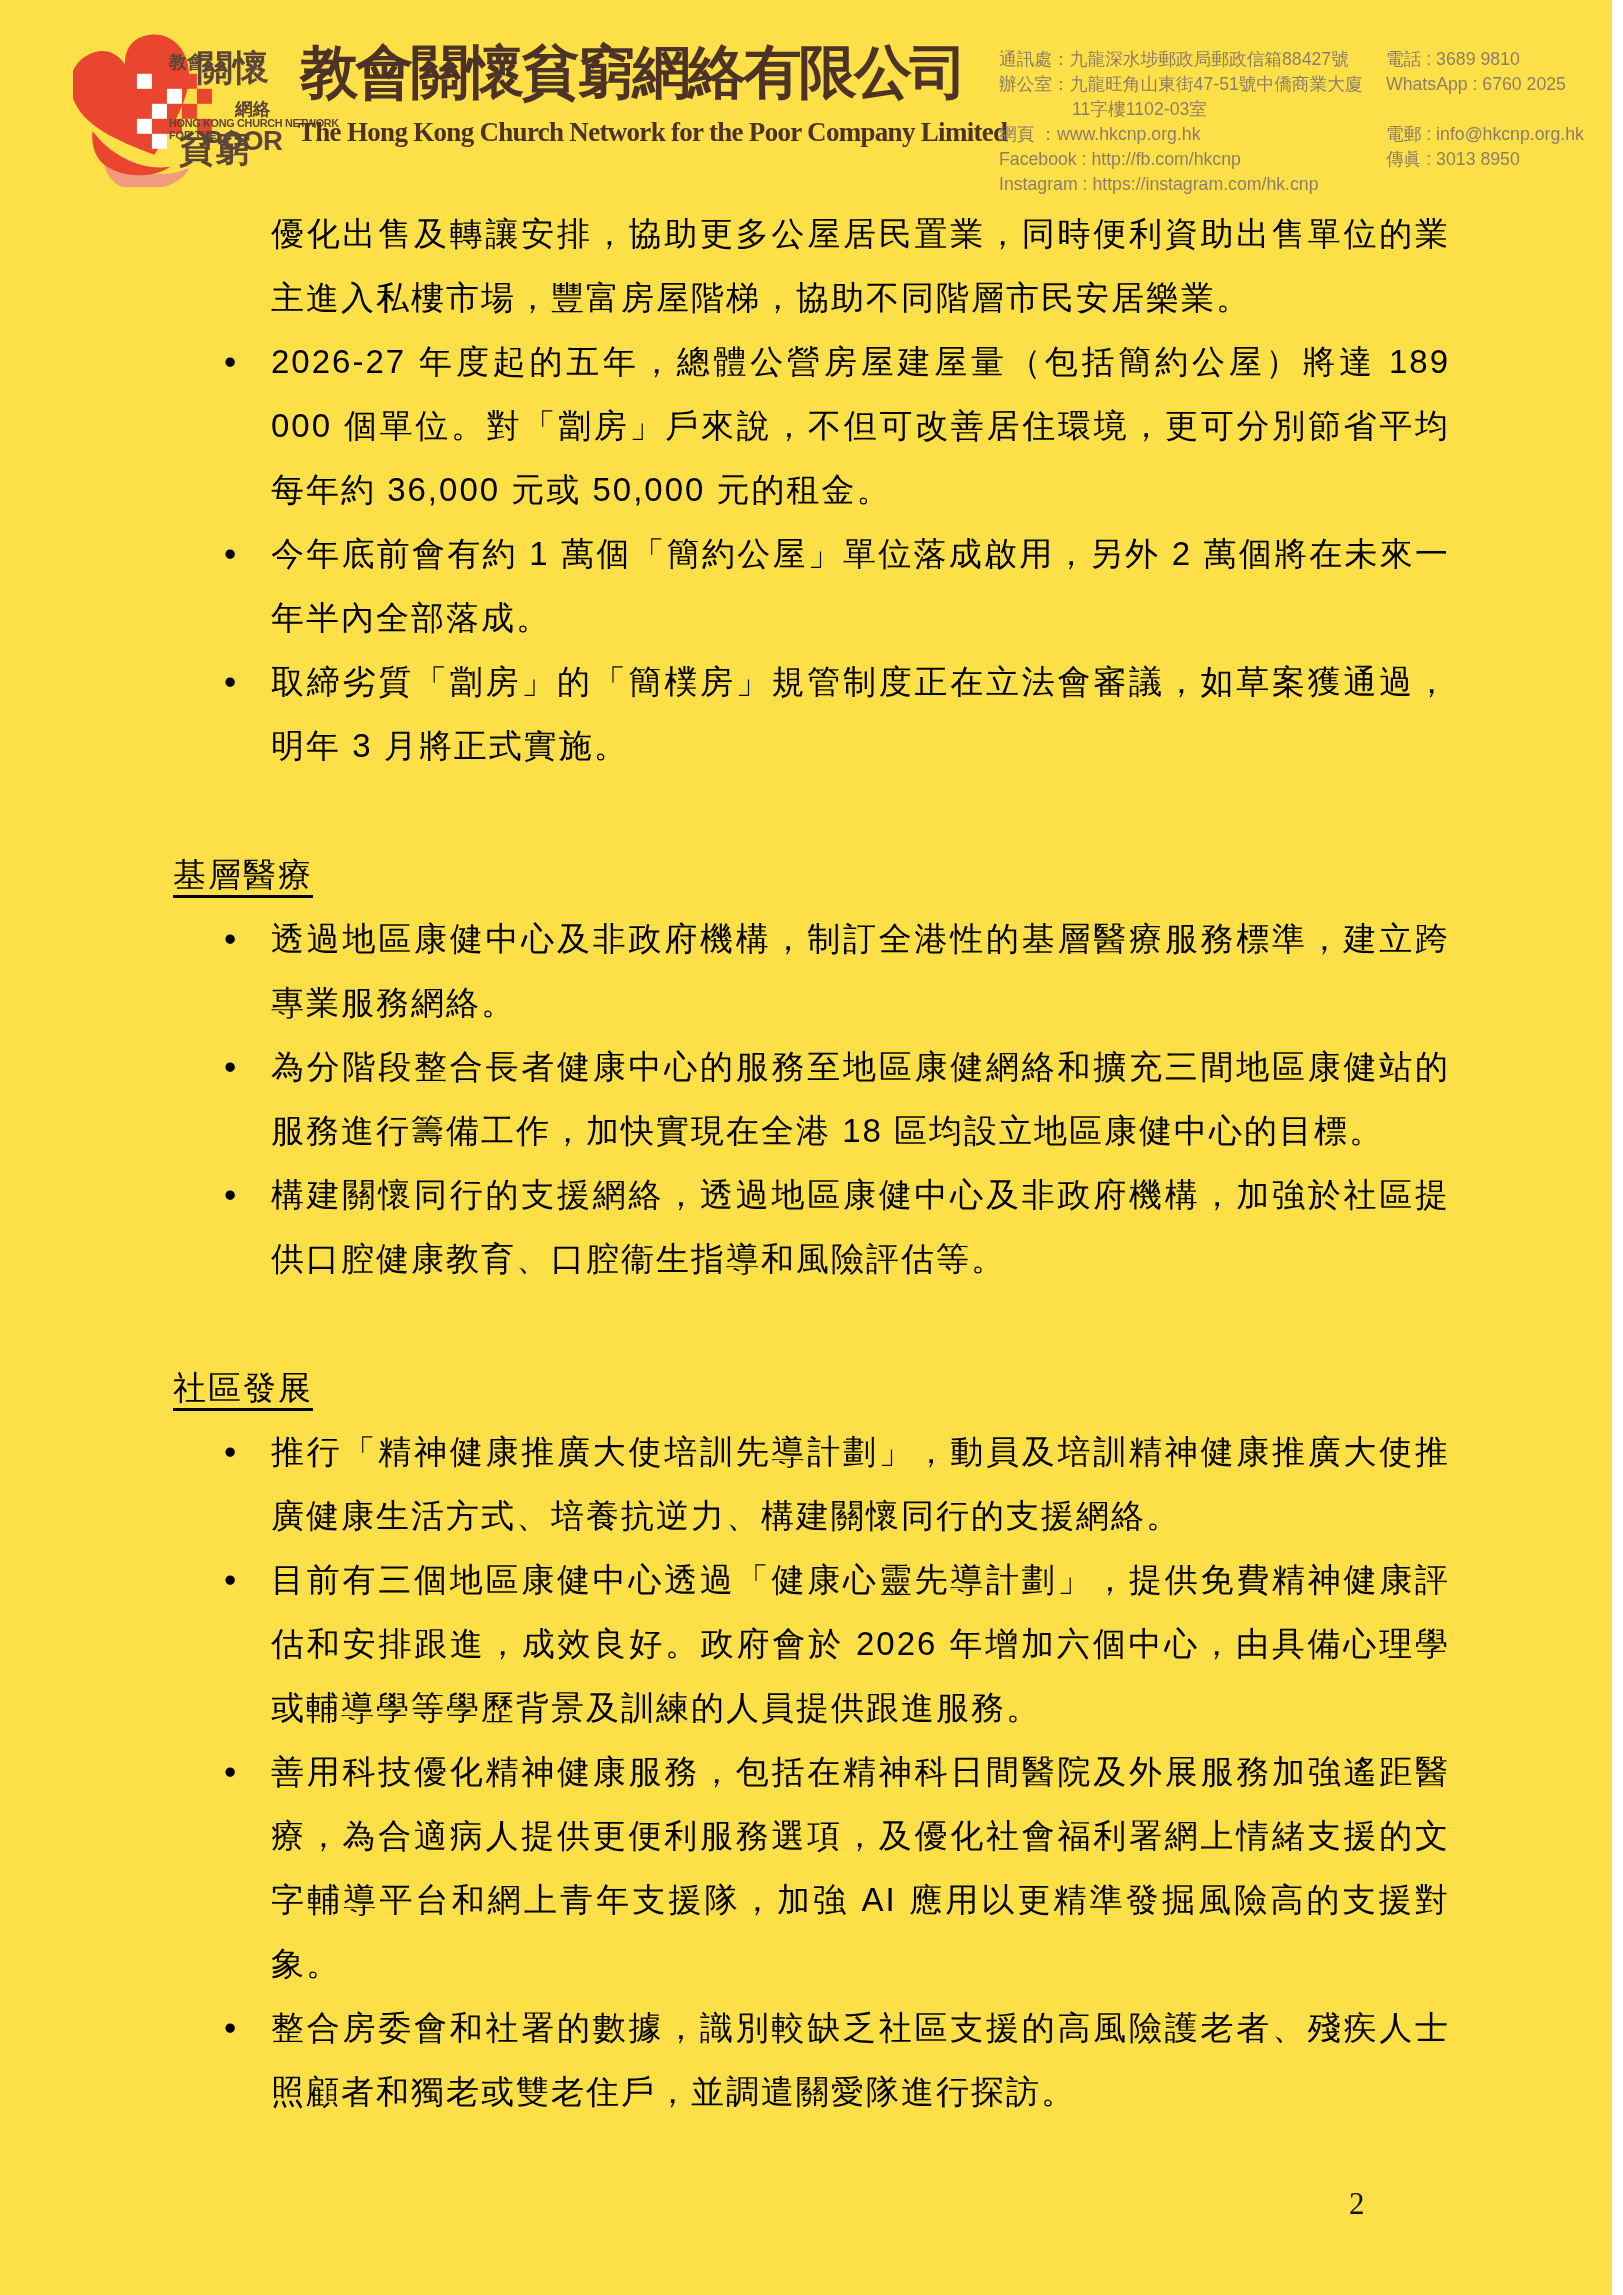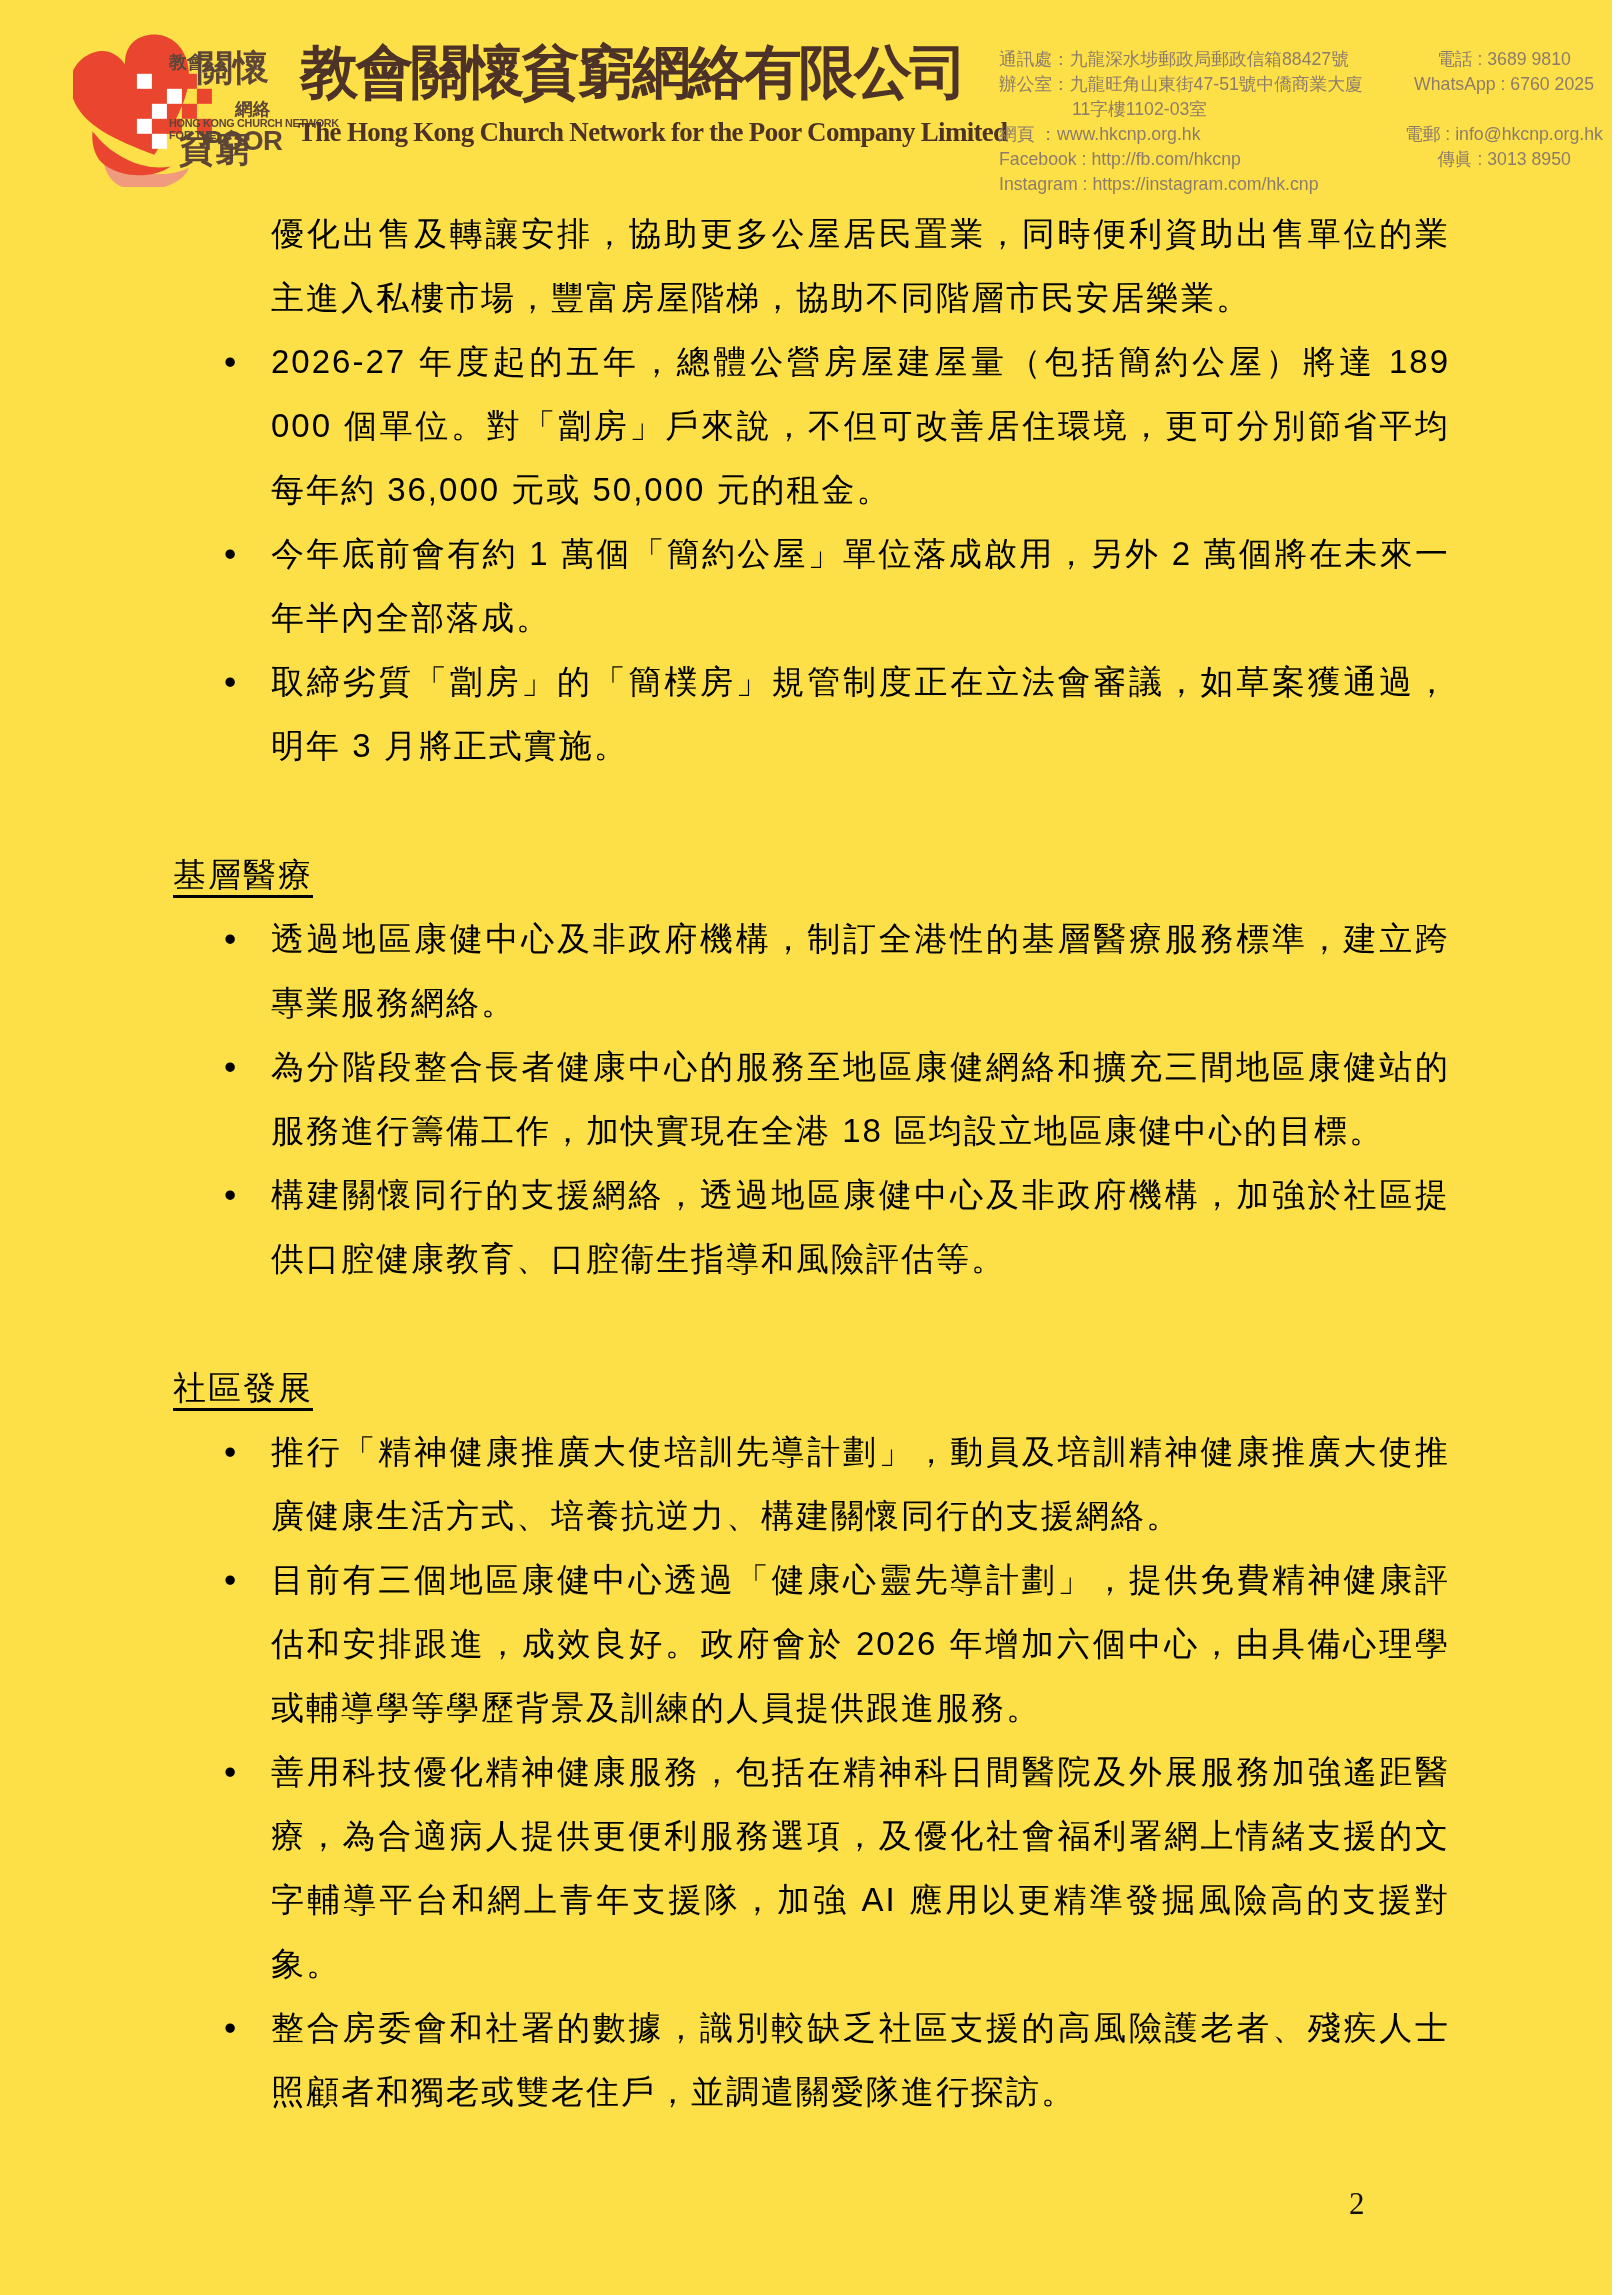--- a/index.html
+++ b/index.html
@@ -40,21 +40,21 @@
     margin:0;font-family:"Liberation Serif", serif;font-weight:700;
     font-size:58px;letter-spacing:-2.6px;line-height:1.2;white-space:nowrap;text-align:right;
   }
   .org-name-en{
     margin-top:9.2px;font-family:"Liberation Serif", serif;font-weight:700;
     font-size:27px;white-space:nowrap;letter-spacing:-0.7px;
   }
 
   .contact{position:absolute;top:47px;color:var(--contact-text);font-size:17.7px;line-height:25px;}
   .contact-left{left:999px;width:383px;}
-  .contact-right{left:1386px;width:236px;text-align:center;}
+  .contact-right{left:1386px;width:236px;}
   .contact-line{min-height:25px;white-space:nowrap;}
   .contact-line.indent{padding-left:73px;}
 
   
   .doc-body{
     position:absolute;left:173px;top:202px;width:1277px;
     font-size:33px;line-height:64px;letter-spacing:2px;
     text-align:justify;text-justify:inter-ideograph;
   }
   .intro{padding-left:98px;margin:0;}

